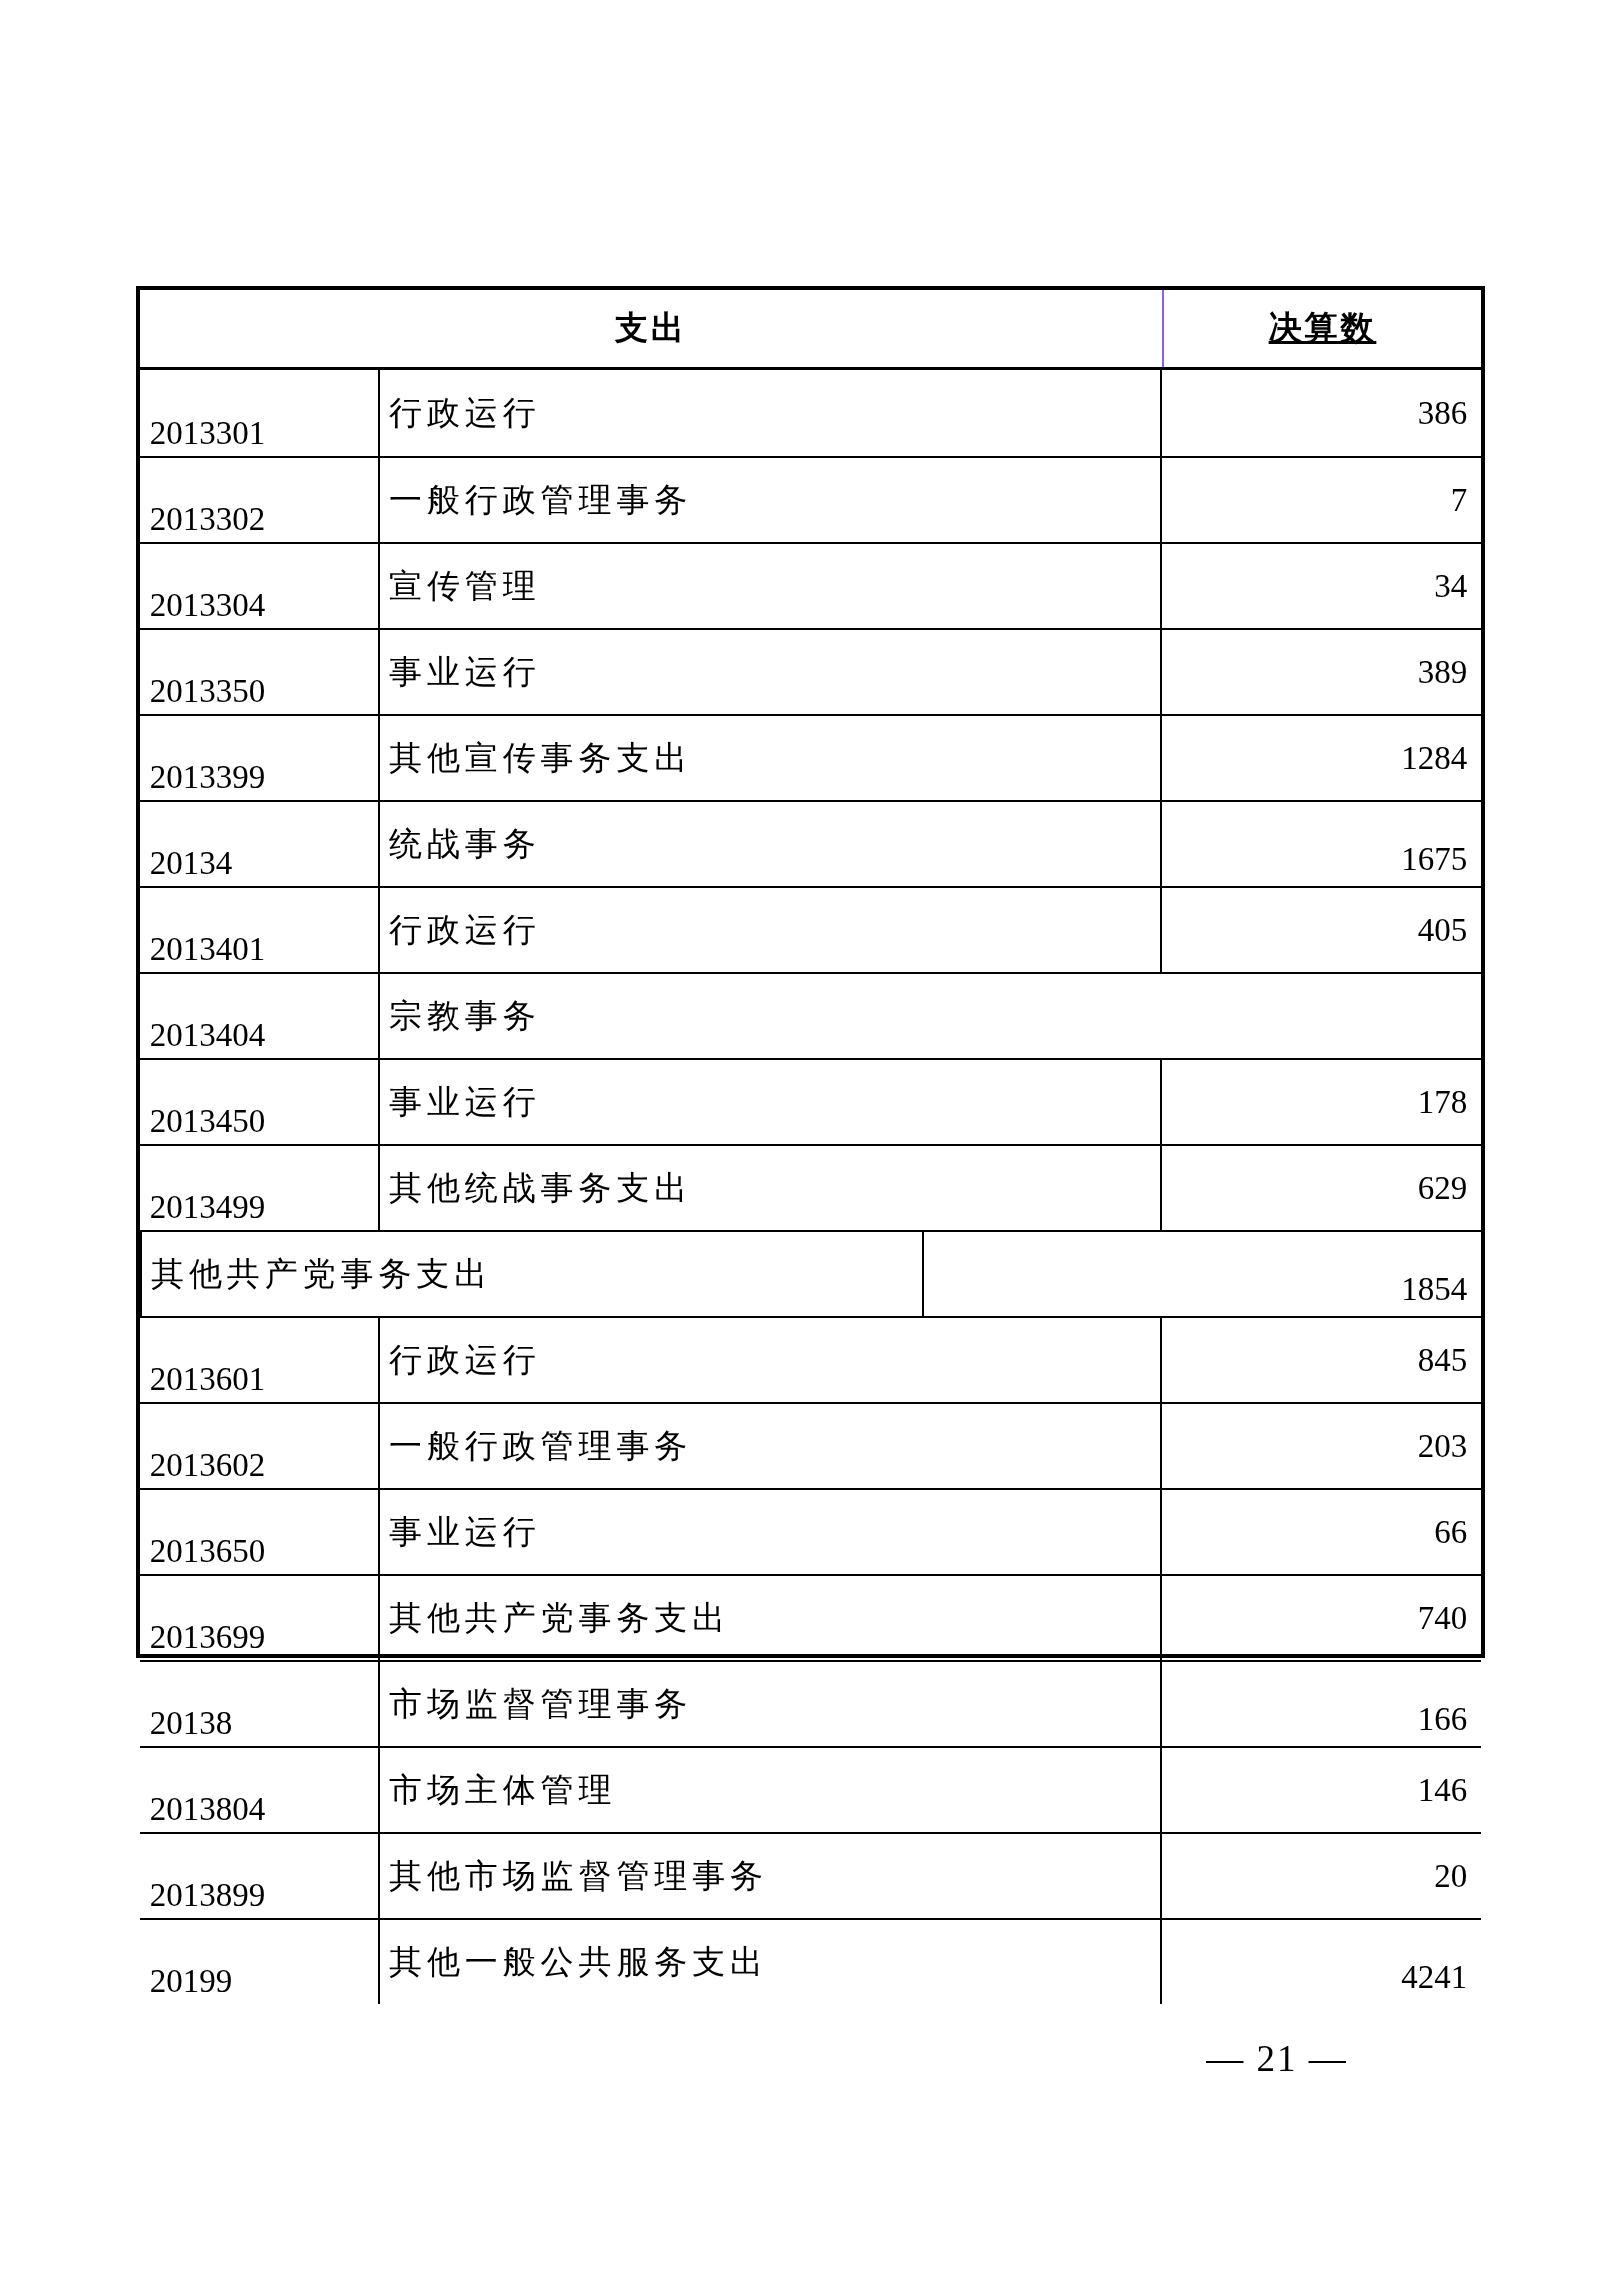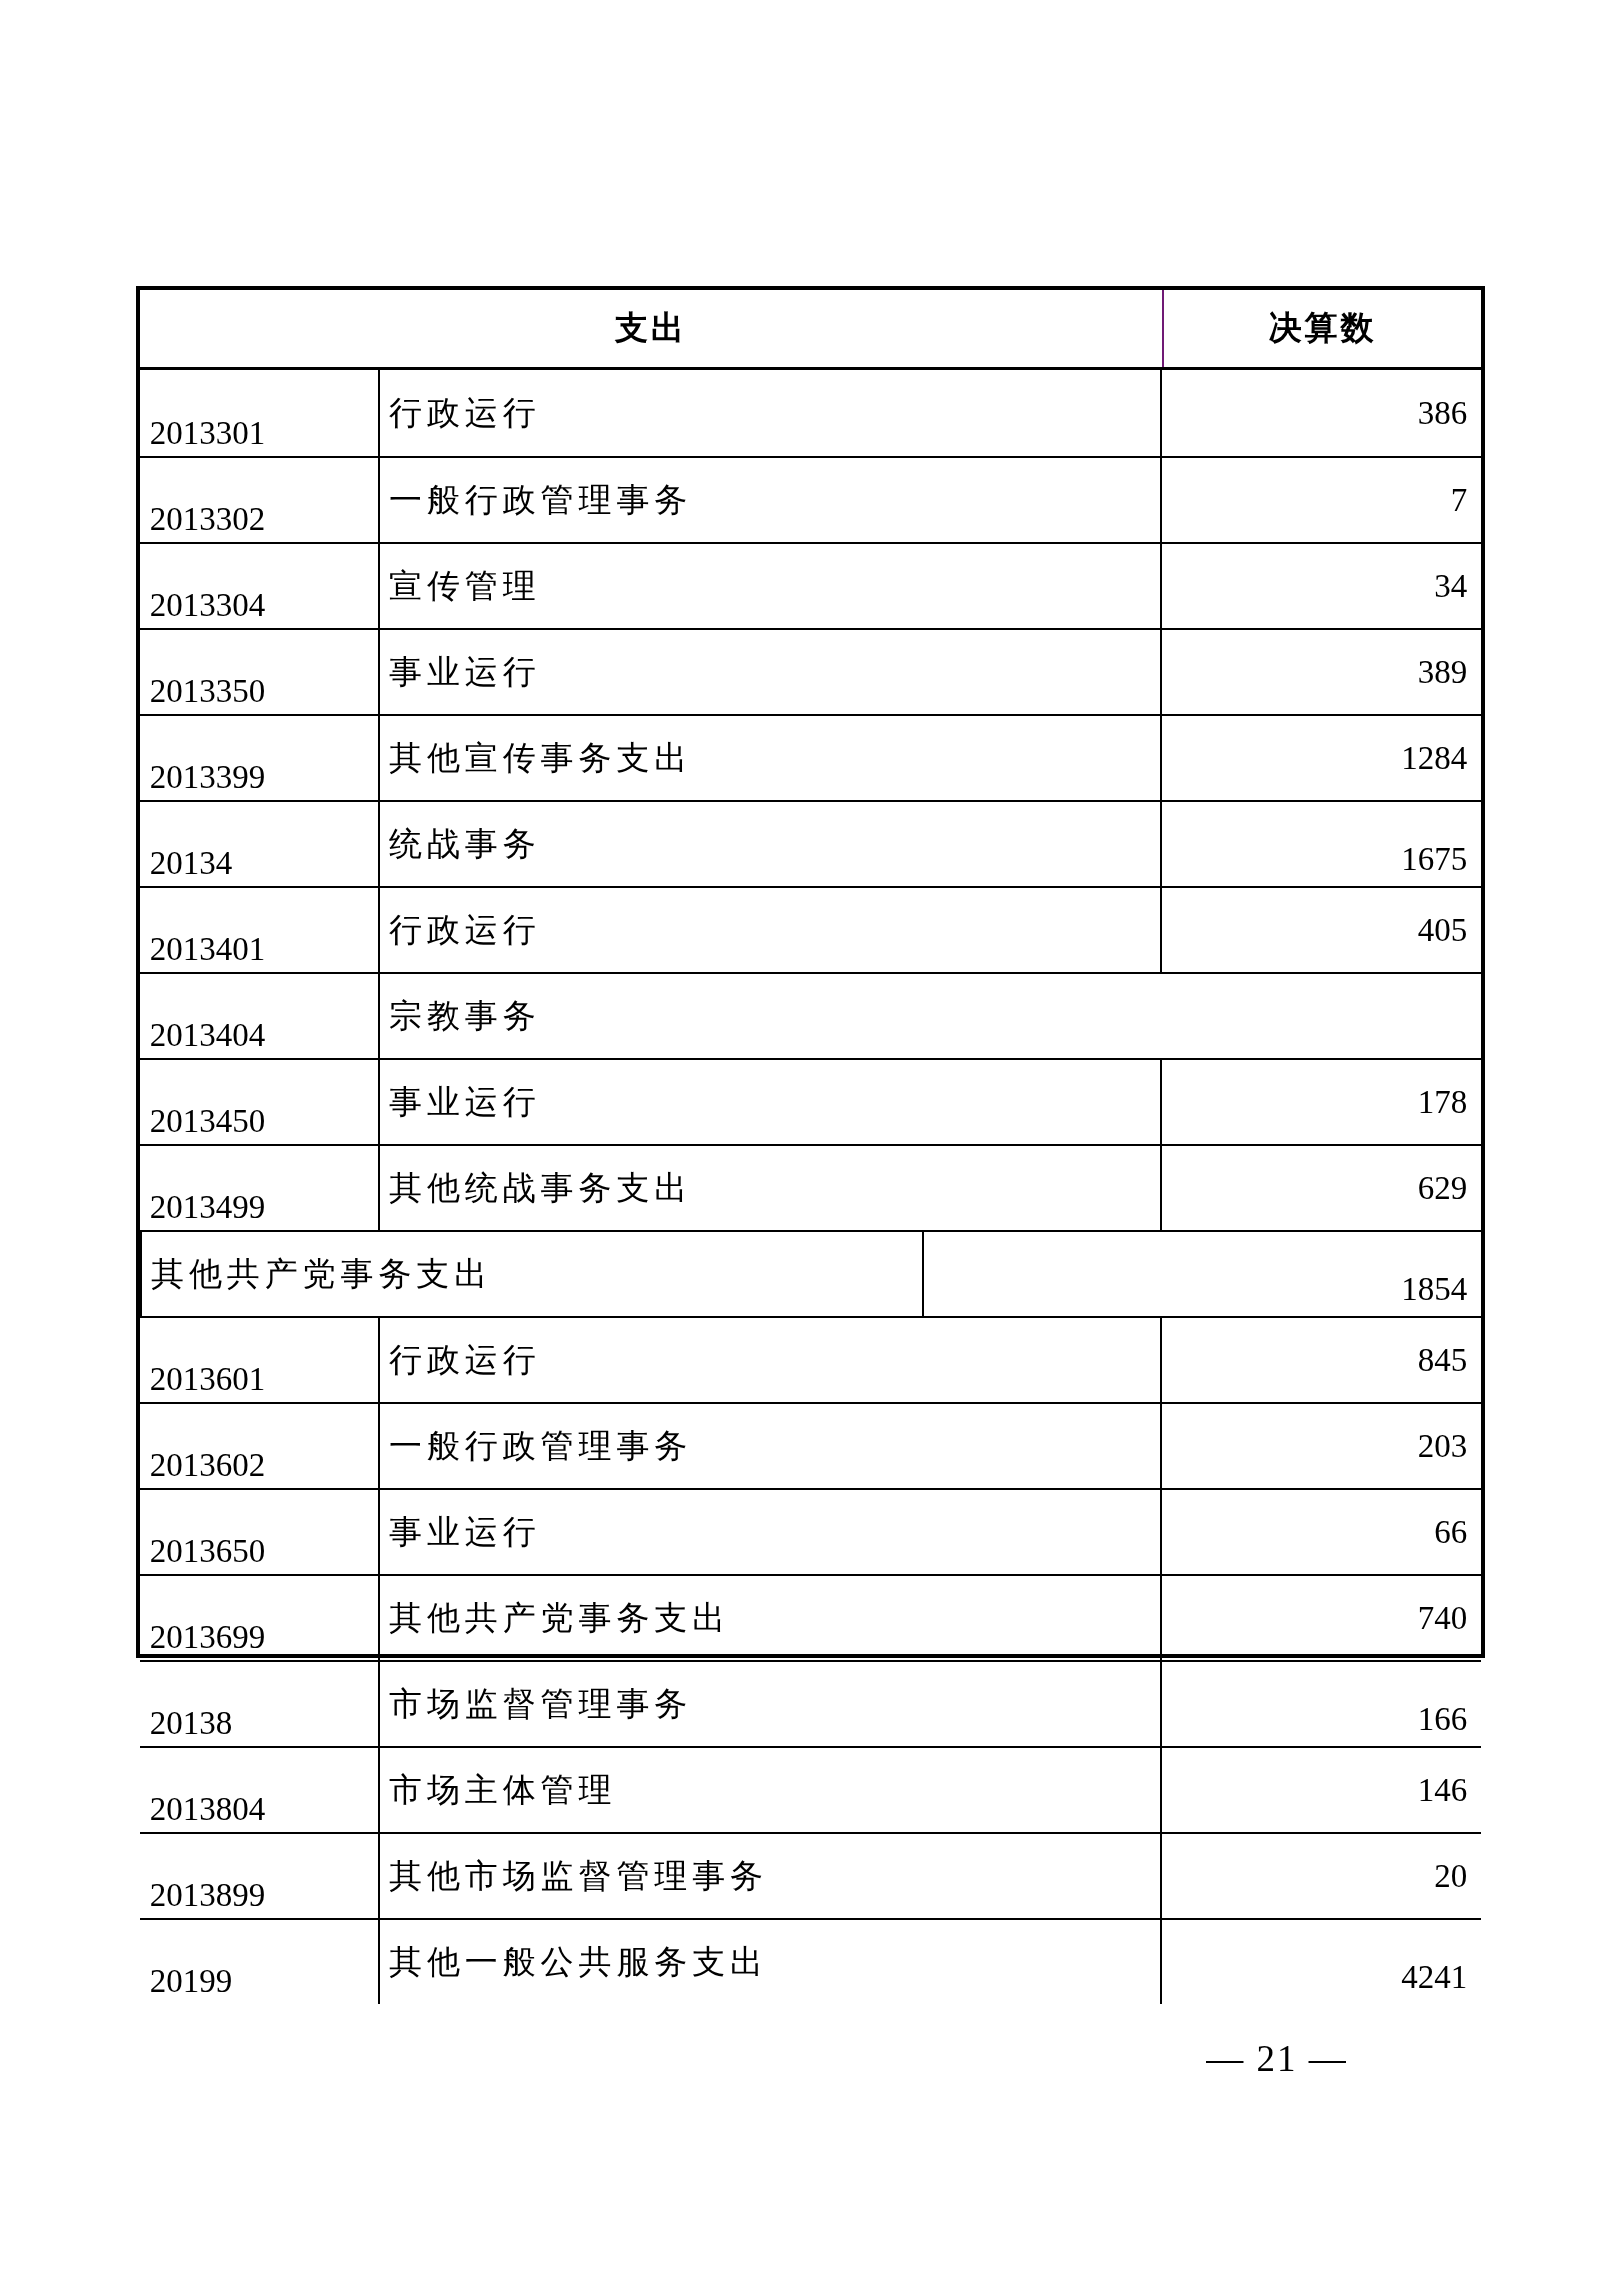--- a/index.html
+++ b/index.html
@@ -39,21 +39,21 @@
     display: flex;
     align-items: center;
     justify-content: center;
     font-family: "Liberation Sans", "DejaVu Sans", sans-serif;
     font-weight: bold;
     font-size: 33px;
     letter-spacing: 2.9px;
     box-sizing: border-box;
   }
   .header-cell.expense   { flex: 0 0 1022px; }
-  .header-cell.amount    { flex: 1 1 auto; border-left: 2px solid #701a75; }
+  .header-cell.amount    { flex: 1 1 auto; border-left: 2px solid #8b5cf6; text-decoration: underline; }
 
   .table-body {
     display: flex;
     flex-direction: column;
     flex: 1 1 auto;
   }
 
   .budget-row {
     display: flex;
     flex: 0 0 86px;

